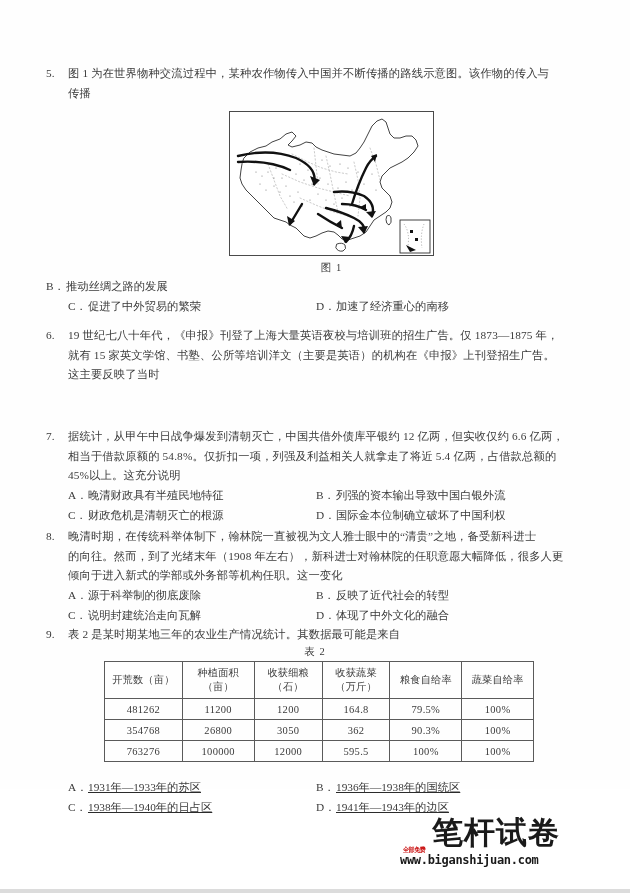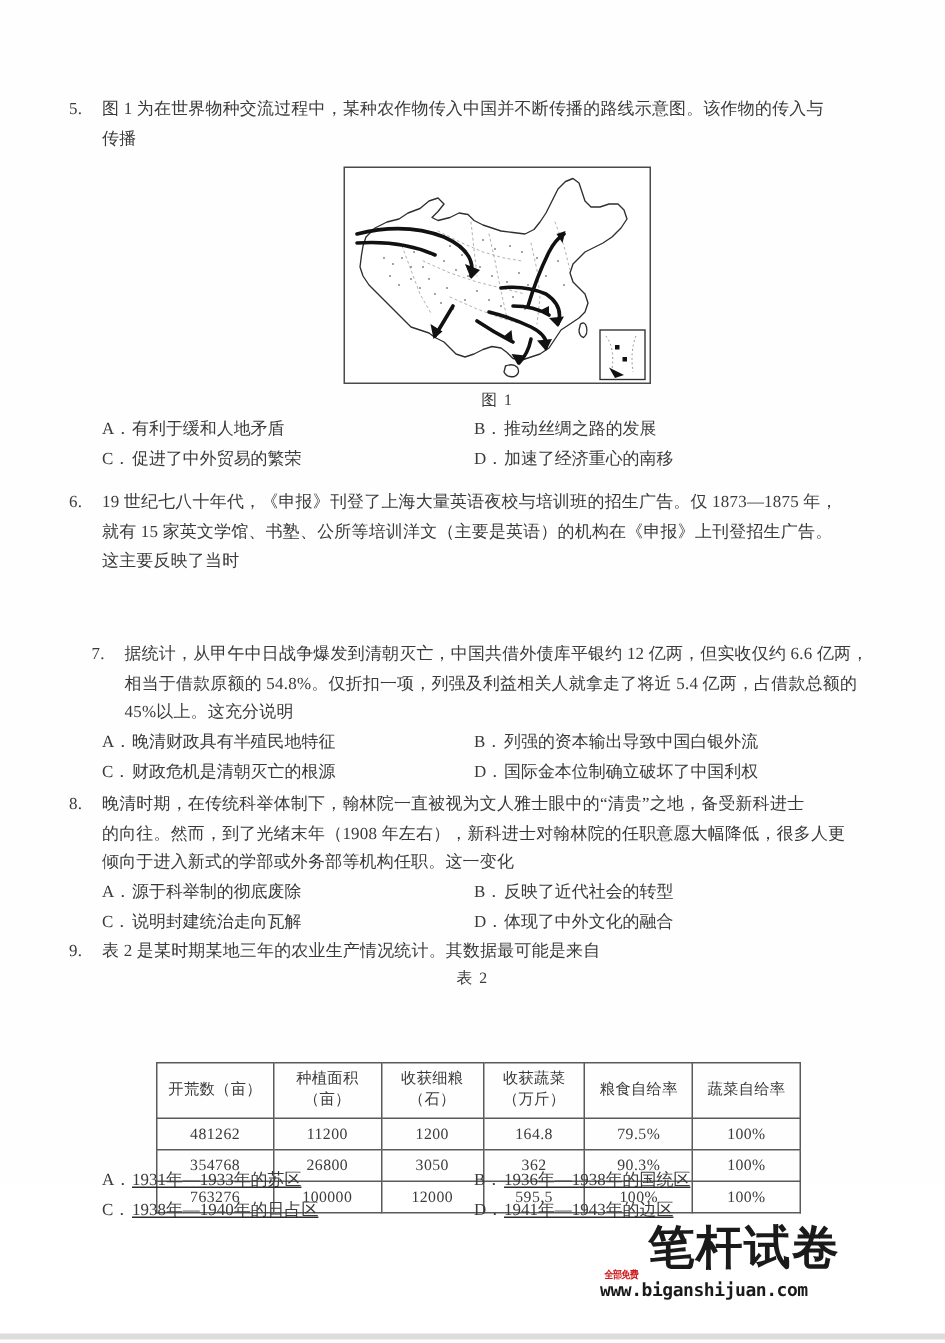--- a/index.html
+++ b/index.html
@@ -113,21 +113,20 @@
     letter-spacing: 1px;
   }
   .data-table {
     position: absolute;
     left: 104px;
     top: 661px;
     width: 430px;
     border-collapse: collapse;
     font-size: 10.2px;
     color: #3a3a3a;
-    margin-top: 47px;
   }
   .data-table th, .data-table td {
     border: 1.1px solid #5a5a5a;
     text-align: center;
     vertical-align: middle;
     padding: 0;
     font-weight: normal;
   }
   .data-table thead th {
     height: 36px;
@@ -306,37 +305,36 @@
           <rect x="185" y="126" width="3" height="3" fill="#111111"></rect>
           <path d="M176,133 L186,138 L180,140 Z" fill="#111111"></path>
         </g>
       </svg>
     </div>
     <div class="fig-caption">图 1</div>
   </div>
 
   <div class="opts" style="top:277px;">
     <div class="opt-row">
-      <div class="opt-a"><span class="opt-letter">A．</span><span>有利于缓和人地矛盾</span></div>
       <div class="opt-b"><span class="opt-letter">B．</span><span>推动丝绸之路的发展</span></div>
     </div>
     <div class="opt-row">
       <div class="opt-a"><span class="opt-letter">C．</span><span>促进了中外贸易的繁荣</span></div>
       <div class="opt-b"><span class="opt-letter">D．</span><span>加速了经济重心的南移</span></div>
     </div>
   </div>
 
   <div class="q" style="top:326px;">
     <span class="q-line"><span class="q-num">6.</span><span>19 世纪七八十年代，《申报》刊登了上海大量英语夜校与培训班的招生广告。仅 1873—1875 年，</span></span>
     <span class="q-line indent">就有 15 家英文学馆、书塾、公所等培训洋文（主要是英语）的机构在《申报》上刊登招生广告。</span>
     <span class="q-line indent">这主要反映了当时</span>
   </div>
 
 
-  <div class="q" style="top:427px;margin-left:15px;">
+  <div class="q" style="top:427px;">
     <span class="q-line"><span class="q-num">7.</span><span>据统计，从甲午中日战争爆发到清朝灭亡，中国共借外债库平银约 12 亿两，但实收仅约 6.6 亿两，</span></span>
     <span class="q-line indent">相当于借款原额的 54.8%。仅折扣一项，列强及利益相关人就拿走了将近 5.4 亿两，占借款总额的</span>
     <span class="q-line indent">45%以上。这充分说明</span>
   </div>
 
   <div class="opts" style="top:486px;">
     <div class="opt-row">
       <div class="opt-a"><span class="opt-letter">A．</span><span>晚清财政具有半殖民地特征</span></div>
       <div class="opt-b"><span class="opt-letter">B．</span><span>列强的资本输出导致中国白银外流</span></div>
     </div>

